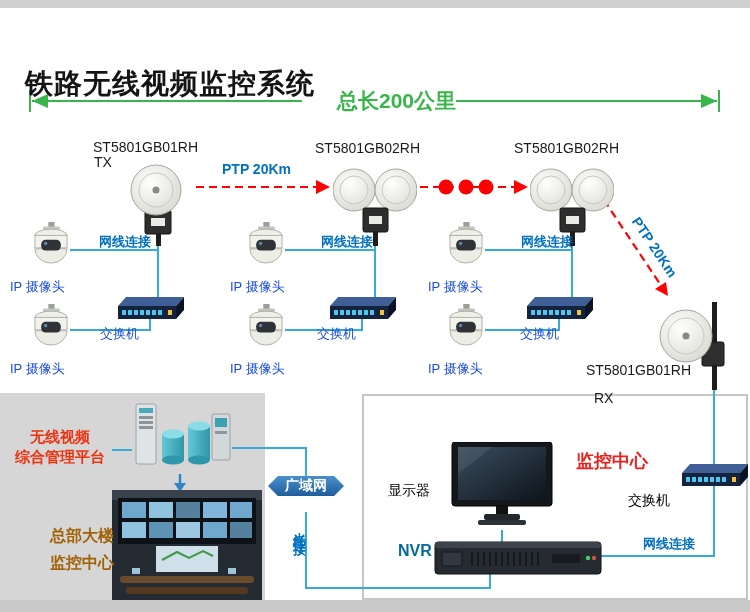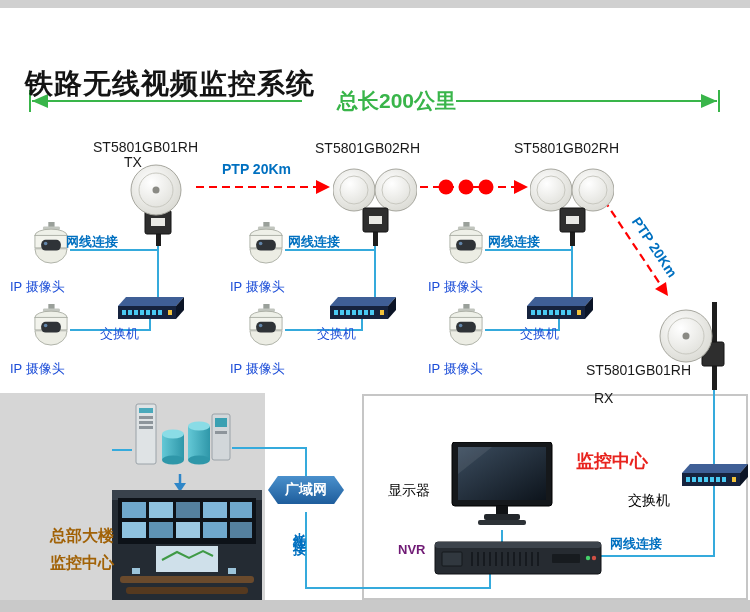--- a/index.html
+++ b/index.html
@@ -9,30 +9,30 @@
     font-family:"Liberation Sans","DejaVu Sans",sans-serif;
   }
   .abs{position:absolute;}
   .strip{background:#d0d0d0;}
   .panel-gray{background:#d6d6d6;}
   .panel-border{border:2px solid #c6c6c6;box-sizing:border-box;}
   .title{font-size:28px;font-weight:700;color:#141414;letter-spacing:1px;}
   .measure-label{font-size:21px;font-weight:700;color:#39b54a;text-align:right;}
   .model-label{font-size:14px;color:#1a1a1a;white-space:nowrap;}
   .ptp-label{font-size:14px;font-weight:700;color:#0070c0;white-space:nowrap;}
-  .cable-label{font-size:13px;color:#0070c0;font-weight:600;white-space:nowrap;}
+  .cable-label{font-size:13px;color:#0070c0;font-weight:600;white-space:nowrap;padding-left:33px;}
   .black-label{font-size:13px;color:#1d4ed8;white-space:nowrap;}
   .black-label-md{font-size:14px;color:#000;white-space:nowrap;}
   .red-sm{font-size:15px;font-weight:700;color:#ee3311;line-height:20px;text-align:center;}
   .red-lg{font-size:16px;font-weight:700;color:#a16207;line-height:27px;text-align:right;}
   .red-right{font-size:18px;font-weight:700;color:#e8231e;white-space:nowrap;}
-  .nvr-label{font-size:13px;color:#701a75;font-weight:600;}
+  .nvr-label{font-size:16px;color:#0369a1;font-weight:600;}
   .fiber-label{writing-mode:vertical-rl;font-size:13px;color:#0070c0;font-weight:600;letter-spacing:3px;}
   .wan-hex{
-    width:76px;height:28px;background:linear-gradient(180deg,#4a90cc,#1e5d9c);
+    width:76px;height:20px;background:linear-gradient(180deg,#4a90cc,#1e5d9c);
     clip-path:polygon(13% 0,87% 0,100% 50%,87% 100%,13% 100%,0 50%);
     display:flex;align-items:center;justify-content:center;
   }
   .wan-hex span{color:#fff;font-size:14px;font-weight:700;}
   .rot-ptp{transform:rotate(56deg);transform-origin:left top;}
 </style>
 </head>
 <body>
 
 <div id="stage">
@@ -153,21 +153,21 @@
     </svg>
   <svg class="abs" width="70" height="96" viewBox="0 0 70 96" style="left:658px;top:296px;">
     <rect x="54" y="6" width="5" height="88" fill="#1e1e1e"></rect>
     <rect x="44" y="46" width="22" height="24" rx="2" fill="#2e2e2e" stroke="#141414"></rect>
     <circle cx="28" cy="40" r="26" fill="url(#dishG)" stroke="#a6a69e"></circle>
     <circle cx="28" cy="40" r="18" fill="none" stroke="#c8c8c0"></circle>
     <circle cx="28" cy="40" r="3.5" fill="#8a8a84"></circle>
   </svg>
 
   <div class="abs model-label" style="left:93px;top:139px;">ST5801GB01RH</div>
-  <div class="abs model-label" style="left:124px;top:154px;">TX</div>
+  <div class="abs model-label" style="left:94px;top:154px;">TX</div>
   <div class="abs model-label" style="left:315px;top:140px;">ST5801GB02RH</div>
   <div class="abs model-label" style="left:514px;top:140px;">ST5801GB02RH</div>
   <div class="abs model-label" style="left:586px;top:362px;">ST5801GB01RH</div>
   <div class="abs model-label" style="left:594px;top:390px;">RX</div>
 
   <div class="abs ptp-label" style="left:222px;top:161px;">PTP 20Km</div>
   <div class="abs ptp-label rot-ptp" style="left:642px;top:214px;">PTP 20Km</div>
 
   <svg class="abs" width="46" height="50" style="left:28px;top:222px;">
       <use href="#sym-camera" xlink:href="#sym-camera"></use>
@@ -211,20 +211,24 @@
     </svg>
   <svg class="abs" width="66" height="26" style="left:682px;top:464px;">
       <use href="#sym-switch" xlink:href="#sym-switch"></use>
     </svg>
 
   <div class="abs black-label" style="left:100px;top:325px;">交换机</div>
   <div class="abs black-label" style="left:317px;top:325px;">交换机</div>
   <div class="abs black-label" style="left:520px;top:325px;">交换机</div>
   <div class="abs black-label-md" style="left:628px;top:492px;">交换机</div>
 
+  <div class="abs red-sm" style="left:4px;top:427px;width:112px;">
+    <div>无线视频</div>
+    <div>综合管理平台</div>
+  </div>
 
   <svg class="abs" width="100" height="70" viewBox="0 0 100 70" style="left:132px;top:402px;">
     <rect x="4" y="2" width="20" height="60" rx="2" fill="#dfe3e5" stroke="#9aa2a8"></rect>
     <rect x="7" y="6" width="14" height="5" fill="#4aa9bb"></rect>
     <rect x="7" y="14" width="14" height="3" fill="#8d959b"></rect>
     <rect x="7" y="19" width="14" height="3" fill="#8d959b"></rect>
     <rect x="7" y="24" width="14" height="3" fill="#8d959b"></rect>
     <rect x="30" y="32" width="22" height="26" fill="url(#cylG)"></rect>
     <ellipse cx="41" cy="32" rx="11" ry="4.5" fill="#8adce6"></ellipse>
     <ellipse cx="41" cy="58" rx="11" ry="4.5" fill="#2f97a9"></ellipse>

